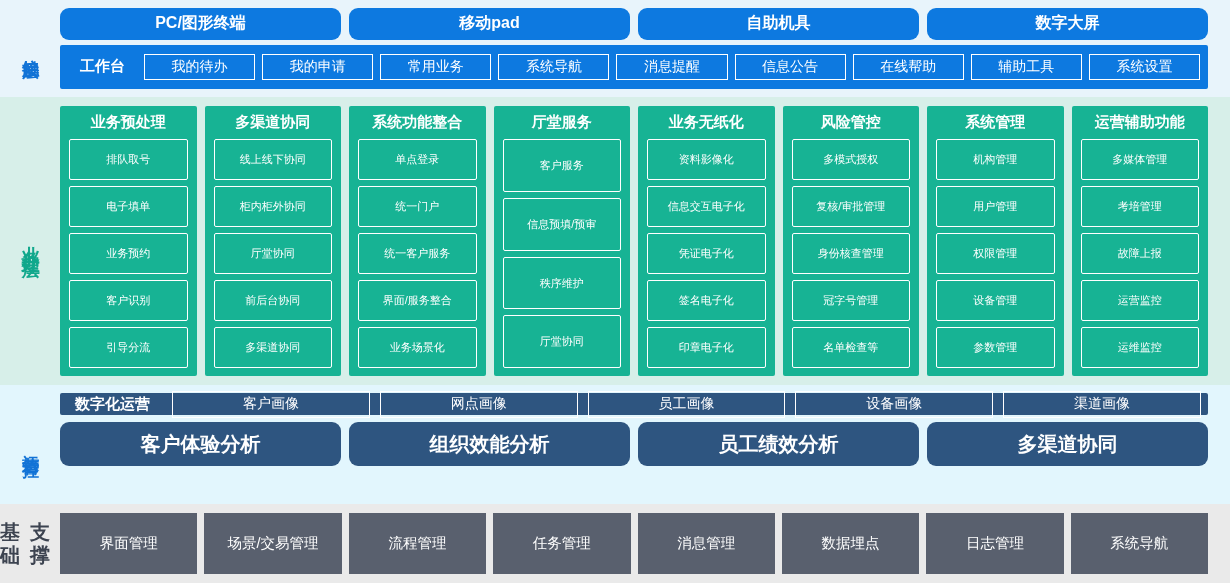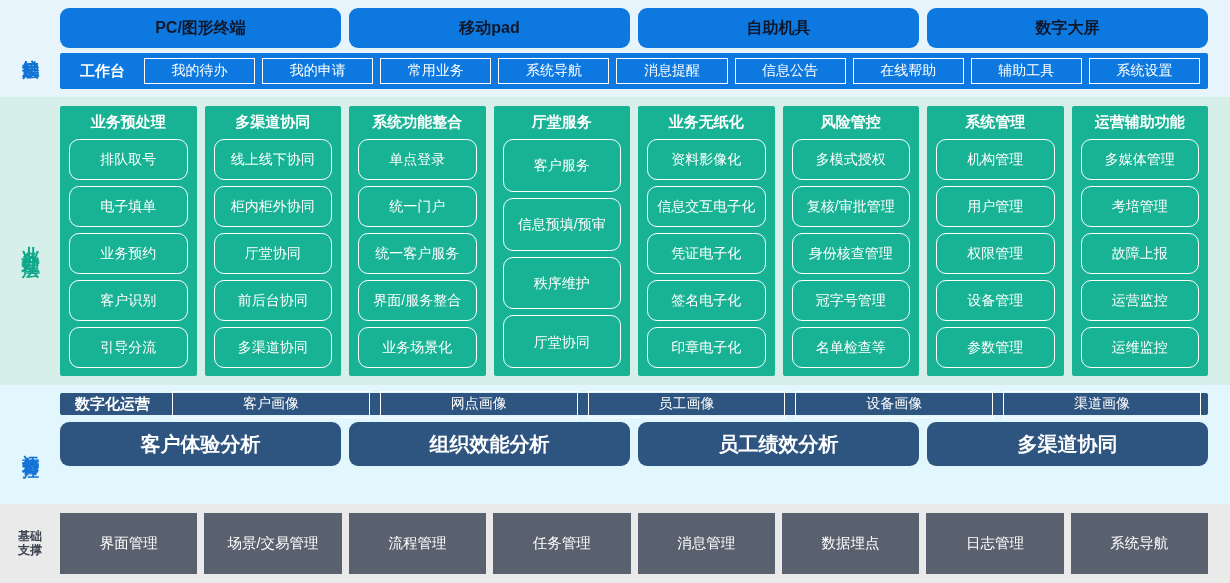--- a/index.html
+++ b/index.html
@@ -24,25 +24,25 @@
   .layer-body{flex:1;display:flex;flex-direction:column;box-sizing:border-box;}
 
   
   .l-access{height:97px;background:#e8f4fb;padding:0;}
   .l-access .layer-label{color:#1273d6;background:#e8f4fb;}
   .l-access .layer-body{padding:8px 22px 8px 0;gap:5px;}
   .channel-row{display:flex;gap:8px;height:40px;}
   .channel-box{
     flex:1;background:#0d79e0;border-radius:9px;
     display:flex;align-items:center;justify-content:center;
-    color:#0f172a;font-weight:bold;font-size:16px;
+    color:#ffffff;font-weight:bold;font-size:16px;
   }
   .workbench-bar{
     height:36px;background:#0d79e0;border-radius:2px;
-    display:flex;align-items:center;padding:0 8px;gap:7px;
+    display:flex;align-items:center;padding:8px 8px;gap:7px;
   }
   .workbench-title{
     color:#fff;font-size:15px;font-weight:bold;
     padding:0 12px;white-space:nowrap;
   }
   .wb-item{
     flex:1;height:24px;border:1px solid #ffffff;
     display:flex;align-items:center;justify-content:center;
     color:#fff;font-size:14px;white-space:nowrap;
   }
@@ -55,23 +55,23 @@
   .biz-col{
     flex:1;background:#17b394;border-radius:2px;
     display:flex;flex-direction:column;align-items:stretch;
     padding:7px 9px 8px 9px;box-sizing:border-box;gap:6px;
   }
   .biz-col-title{
     color:#ffffff;font-weight:bold;font-size:15px;
     text-align:center;margin-bottom:1px;white-space:nowrap;
   }
   .biz-item{
-    flex:1;border:1px solid #ffffff;border-radius:10px;
-    display:flex;align-items:center;justify-content:center;
-    text-align:center;color:#ffffff;font-size:14px;line-height:1.15;
+    flex:1;border:1px solid #ffffff;border-radius:2px;
+    display:flex;align-items:center;justify-content:center;
+    text-align:center;color:#ffffff;font-size:11px;line-height:1.15;
     padding:0 2px;box-sizing:border-box;
   }
 
   
   .l-ops{height:119px;background:#e2f6fd;}
   .l-ops .layer-label{color:#1273d6;background:#e2f6fd;}
   .l-ops .layer-body{padding:8px 22px 8px 0;gap:7px;}
   .ops-row1{
     height:22px;background:#2e5580;border-radius:2px;
     display:flex;align-items:center;padding:0 7px;gap:10px;
@@ -87,23 +87,23 @@
   }
   .ops-row2{display:flex;gap:8px;height:44px;}
   .ops-box{
     flex:1;background:#2e5580;border-radius:9px;
     display:flex;align-items:center;justify-content:center;
     color:#fff;font-weight:bold;font-size:20px;
   }
 
   
   .l-base{height:79px;background:#eaeaea;}
-  .l-base .layer-label{color:#3c4350;background:#eaeaea;font-size:12px;
+  .l-base .layer-label{color:#3c4350;background:#eaeaea;font-size:20px;
     writing-mode:horizontal-tb;text-orientation:mixed;letter-spacing:0;
-    flex-direction:column;line-height:1.15;}
+    flex-direction:row;line-height:1.15;}
   .l-base .layer-body{padding:9px 22px 9px 0;}
   .base-row{display:flex;gap:7px;height:100%;}
   .base-box{
     flex:1;background:#59606e;
     display:flex;align-items:center;justify-content:center;
     color:#ffffff;font-size:14.5px;white-space:nowrap;
   }
 </style>
 </head>
 <body>

